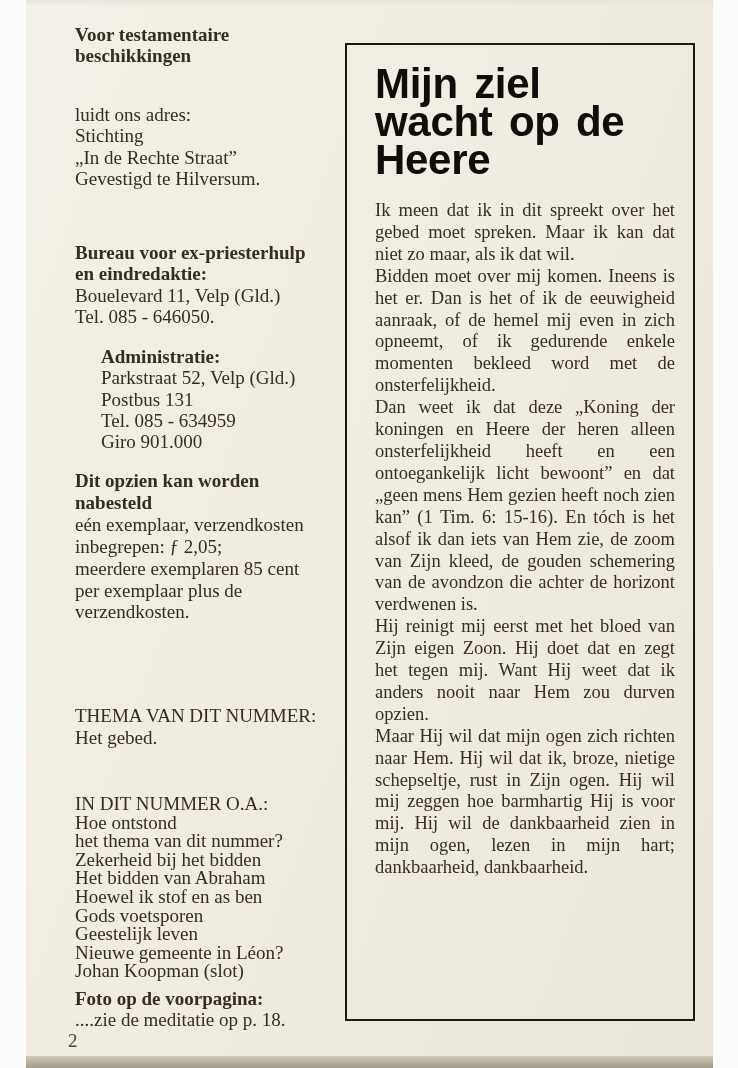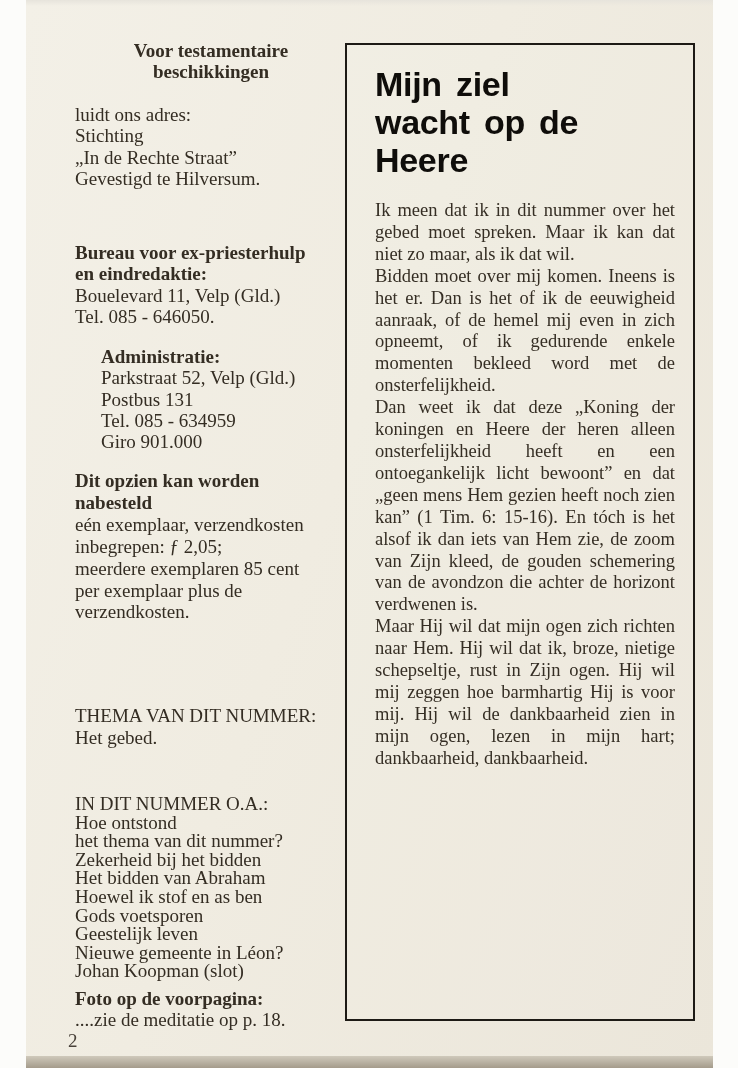--- a/index.html
+++ b/index.html
@@ -26,21 +26,21 @@
 
   
   .left-col{position:absolute;left:75px;top:0;width:272px;}
   .blk{
     position:absolute;left:0;width:272px;
     font-size:19px;line-height:21.3px;color:#342d23;
   }
   .lines{white-space:pre-line;}
   .bold{font-weight:bold;color:#2d2godin;}
   .blk .bold{font-weight:bold;}
-  .b1{top:40px;text-align:center;}
+  .b1{top:24px;}
   .b2{top:104px;}
   .b3{top:242px;}
   .b4{top:346px;margin-left:26px;}
   .b5{top:470px;line-height:21.9px;}
   .b6{top:705px;line-height:22px;}
   .b7{top:795px;font-size:19px;line-height:18.6px;}
   .b8{top:988px;}
   .page-number{
     position:absolute;left:68px;top:1030px;
     font-size:19px;color:#49423a;
@@ -49,21 +49,21 @@
   
   .article-box{
     position:absolute;left:345px;top:43px;width:350px;height:978px;
     border:2px solid #1d1a15;box-sizing:border-box;
     padding:20px 18px 0 28px;overflow:hidden;
     background:rgba(255,255,255,0.06);
   }
   .article-title{
     margin:0 0 21px 0;
     font-family:"Liberation Sans","DejaVu Sans",sans-serif;
-    font-weight:bold;font-size:34px;line-height:38px;
+    font-weight:bold;font-size:42px;line-height:38px;
     letter-spacing:-0.3px;word-spacing:5px;
     color:#0f0d0a;white-space:pre-line;
   }
   .article-body p{
     margin:0;font-size:18.5px;line-height:21.9px;
     text-align:justify;color:#352e24;
   }
   .article-body p.gap-after{}
 </style>
 </head>
@@ -139,22 +139,23 @@
       <div class="bold lines">Foto op de voorpagina:</div>
       <div class="lines">....zie de meditatie op p. 18.</div>
     </div>
 
   </div>
 
   <div class="article-box">
     <h1 class="article-title">Mijn ziel
 wacht op de Heere</h1>
     <div class="article-body">
-      <p>Ik meen dat ik in dit nummer over het gebed moet spreken. Maar ik kan dat niet zo maar, als ik dat wil.</p>
+      <p>Ik meen dat ik in dit spreekt over het gebed moet spreken. Maar ik kan dat niet zo maar, als ik dat wil.</p>
       <p class="gap-after">Bidden moet over mij komen. Ineens is het er. Dan is het of ik de eeuwigheid aanraak, of de hemel mij even in zich opneemt, of ik gedurende enkele momenten bekleed word met de onsterfelijkheid.</p>
       <p>Dan weet ik dat deze „Koning der koningen en Heere der heren alleen onsterfelijkheid heeft en een ontoegankelijk licht bewoont” en dat „geen mens Hem gezien heeft noch zien kan” (1 Tim. 6: 15-16). En tóch is het alsof ik dan iets van Hem zie, de zoom van Zijn kleed, de gouden schemering van de avondzon die achter de horizont verdwenen is.</p>
+      <p>Hij reinigt mij eerst met het bloed van Zijn eigen Zoon. Hij doet dat en zegt het tegen mij. Want Hij weet dat ik anders nooit naar Hem zou durven opzien.</p>
       <p>Maar Hij wil dat mijn ogen zich richten naar Hem. Hij wil dat ik, broze, nietige schepseltje, rust in Zijn ogen. Hij wil mij zeggen hoe barmhartig Hij is voor mij. Hij wil de dankbaarheid zien in mijn ogen, lezen in mijn hart; dankbaarheid, dankbaarheid.</p>
     </div>
   </div>
 
   <div class="page-number">2</div>
 
 </div>
 
 </body></html>

